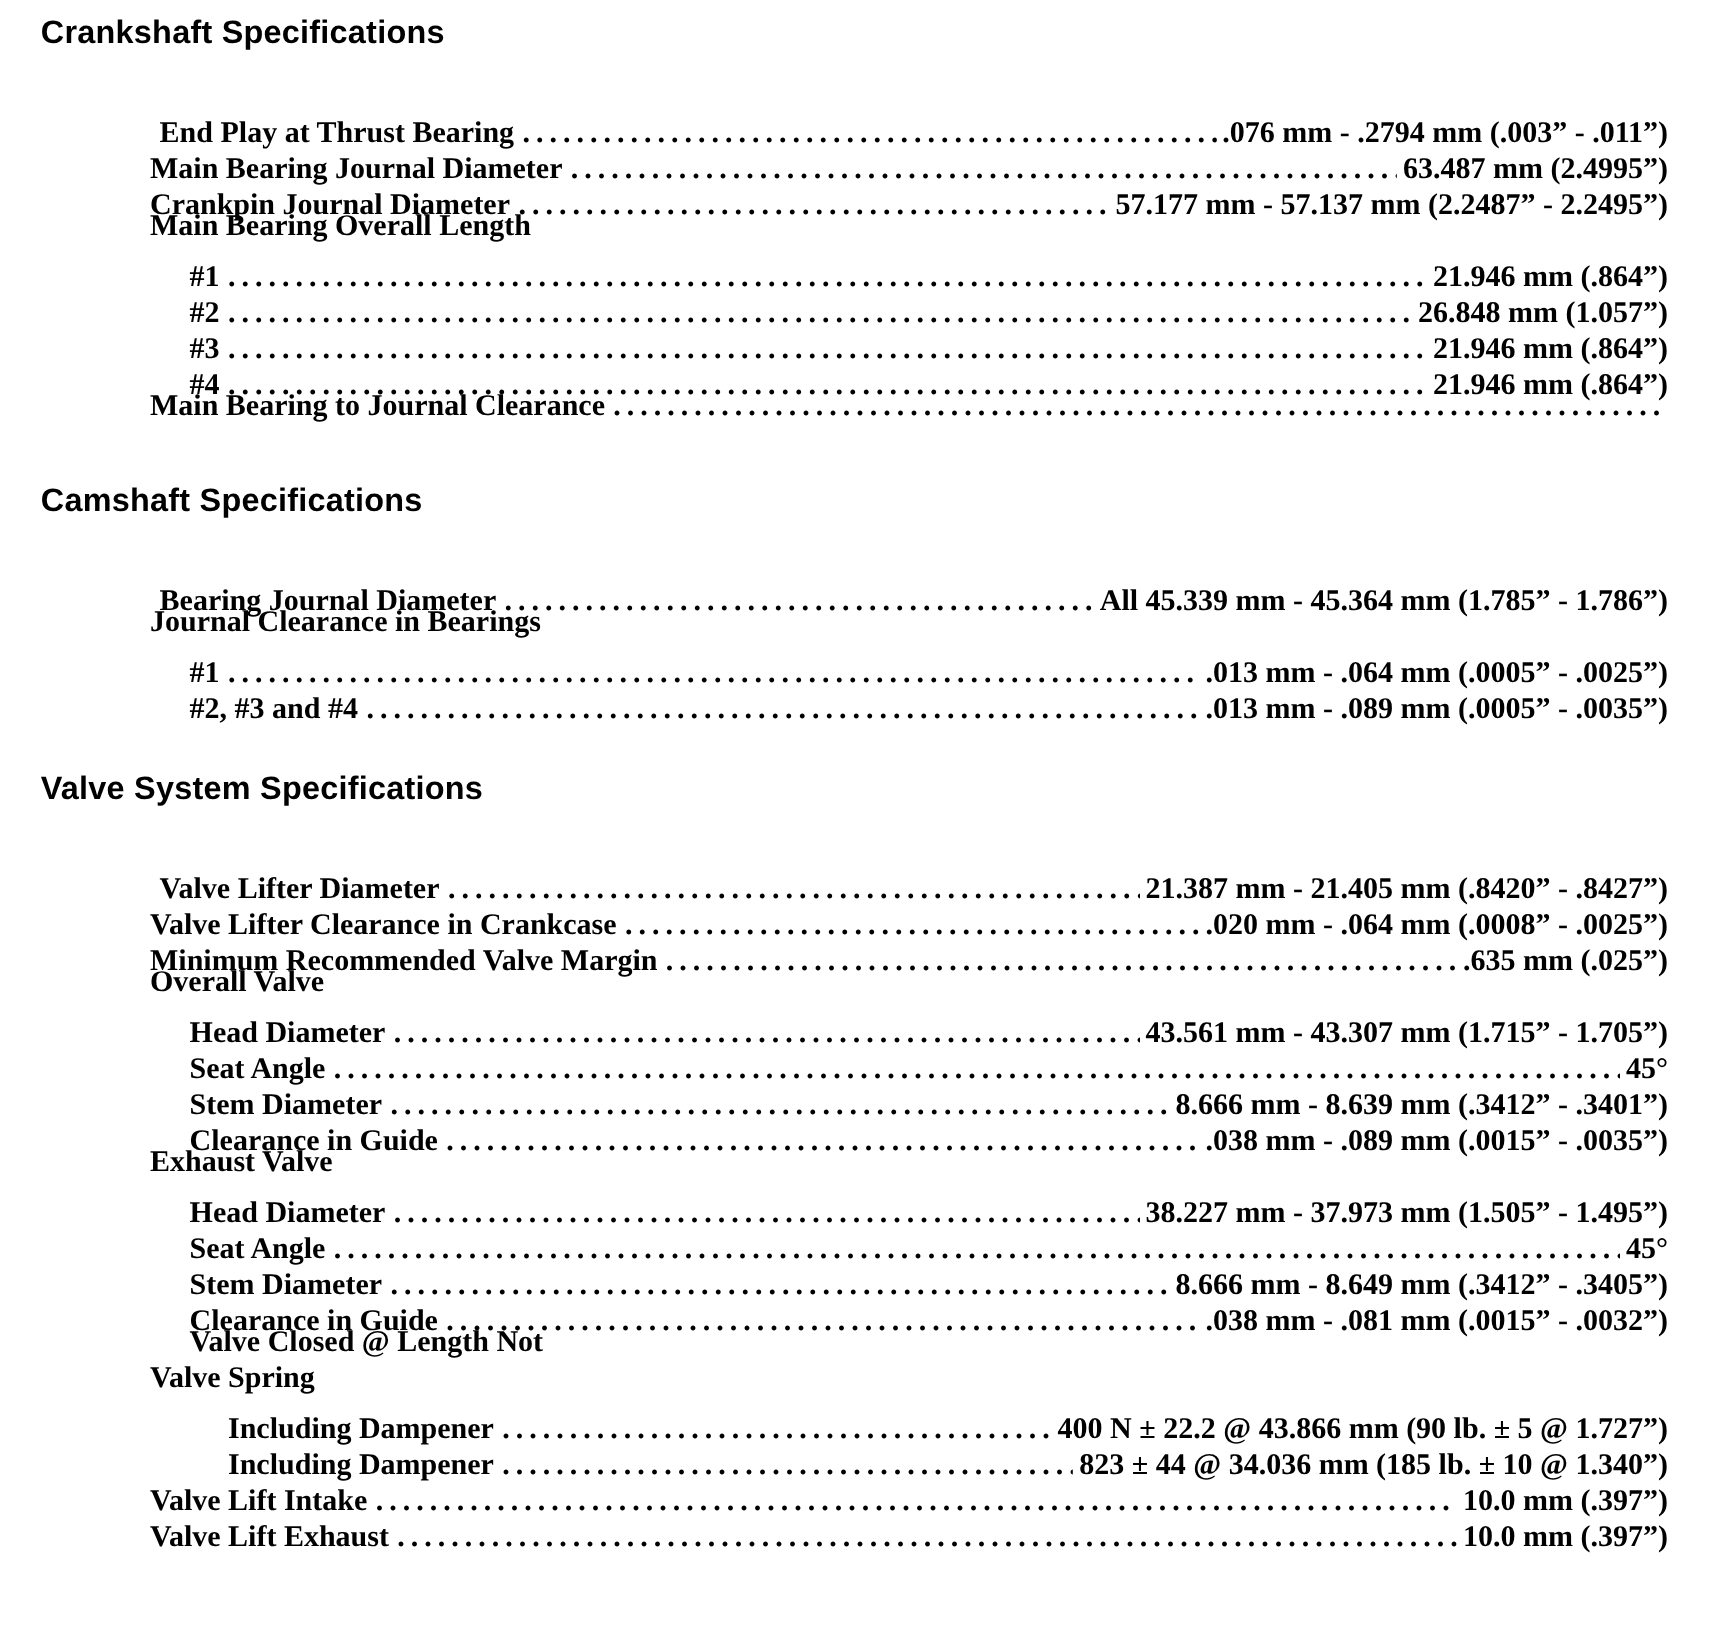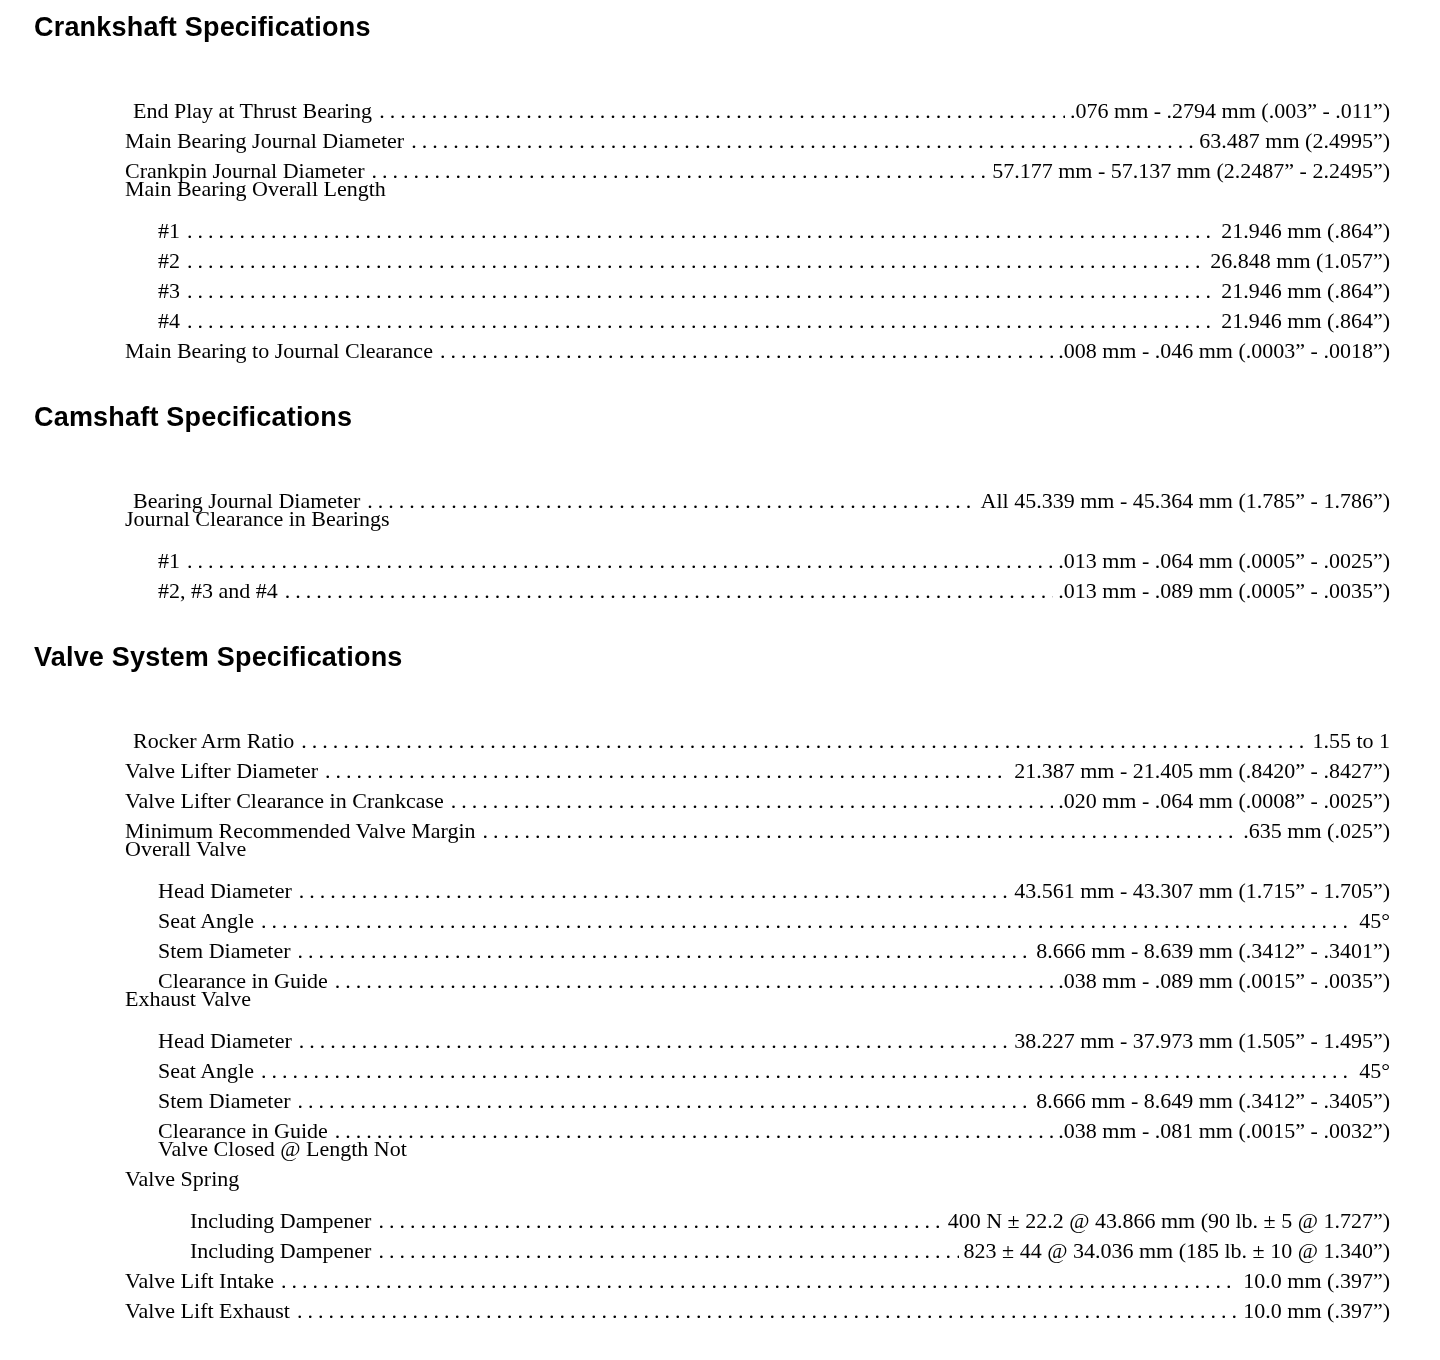--- a/index.html
+++ b/index.html
@@ -20,22 +20,23 @@
     font-family: "Liberation Sans", "DejaVu Sans", sans-serif;
     font-weight: bold;
     font-size: 27px;
     line-height: 34px;
     letter-spacing: 0.2px;
     margin: 46px 0 40px 0;
   }
   .section:first-child .section-title { margin-top: 0; }
   .rows {
     padding-left: 91px;
-    font-size: 22px;
+    font-size: 25px;
     line-height: 30px;
+    font-weight: bold;
   }
   .row {
     display: flex;
     align-items: baseline;
     height: 30px;
     white-space: nowrap;
   }
   .rows .row:first-child { padding-left: 8px; }
   .indent-0 { padding-left: 0; }
   .indent-1 { padding-left: 33px; }
@@ -95,21 +96,20 @@
           <span class="value">21.946 mm (.864”)</span>
         </div>
         <div class="row indent-1">
           <span class="label">#4</span>
           <span class="dots"></span>
           <span class="value">21.946 mm (.864”)</span>
         </div>
         <div class="row indent-0">
           <span class="label">Main Bearing to Journal Clearance</span>
           <span class="dots"></span>
-          <span class="value">.008 mm - .046 mm (.0003” - .0018”)</span>
         </div>
       </div>
     </div>
     <div class="section">
       <h2 class="section-title">Camshaft Specifications</h2>
       <div class="rows">
         <div class="row indent-0">
           <span class="label">Bearing Journal Diameter</span>
           <span class="dots"></span>
           <span class="value">All 45.339 mm - 45.364 mm (1.785” - 1.786”)</span>
@@ -126,25 +126,20 @@
           <span class="label">#2, #3 and #4</span>
           <span class="dots"></span>
           <span class="value">.013 mm - .089 mm (.0005” - .0035”)</span>
         </div>
       </div>
     </div>
     <div class="section">
       <h2 class="section-title">Valve System Specifications</h2>
       <div class="rows">
         <div class="row indent-0">
-          <span class="label">Rocker Arm Ratio</span>
-          <span class="dots"></span>
-          <span class="value">1.55 to 1</span>
-        </div>
-        <div class="row indent-0">
           <span class="label">Valve Lifter Diameter</span>
           <span class="dots"></span>
           <span class="value">21.387 mm - 21.405 mm (.8420” - .8427”)</span>
         </div>
         <div class="row indent-0">
           <span class="label">Valve Lifter Clearance in Crankcase</span>
           <span class="dots"></span>
           <span class="value">.020 mm - .064 mm (.0008” - .0025”)</span>
         </div>
         <div class="row indent-0">

